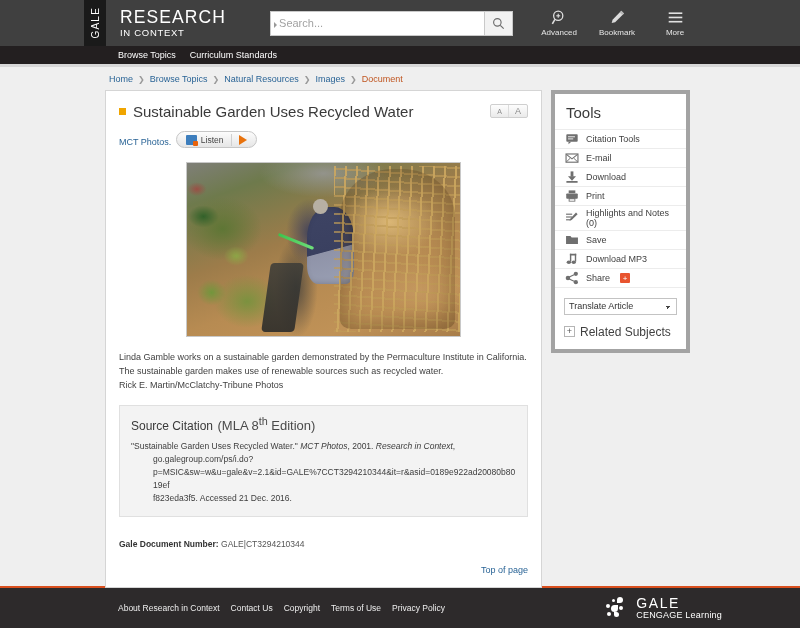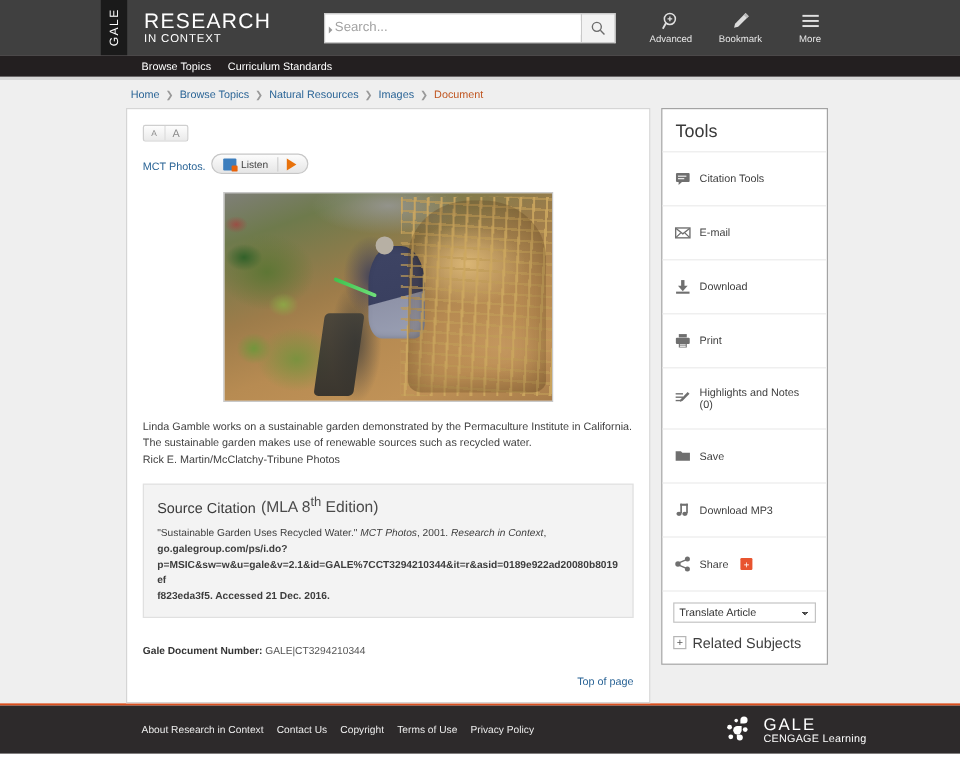--- a/index.html
+++ b/index.html
@@ -210,38 +210,38 @@
   .citation {
     margin-top: 13px; background: #f3f3f3; border: 1px solid #e0e0e0;
     padding: 9px 11px 11px 11px;
   }
   .citation h3 {
     font-size: 12px; font-weight: 400; color: #3a3a3a; display: inline;
   }
   .citation .mla { font-size: 13px; color: #4a4a4a; }
   .cit-body { font-size: 8.5px; color: #3d3d3d; line-height: 13px; margin-top: 6px; }
   .cit-body i { font-style: italic; }
-  .cit-url { display:block; word-break: break-all; font-weight: bold; }
+  .cit-url { display:block; margin-left: 22px; word-break: break-all; }
 
   .docnum { font-size: 8.5px; color: #333; margin-top: 22px; }
   .docnum b { font-weight: 700; }
   .docnum span { color:#555; }
   .top-of-page {
     display:block; text-align:right; font-size: 9px; color:#2a6496;
     text-decoration:none; margin-top: 16px;
   }
 
   
   .tools {
-    width: 139px; background: #fff; border: 1px solid #a3a3a3;
+    width: 139px; background: #fff; border: 4px solid #a3a3a3;
     padding: 8px 0 10px 0; align-self: flex-start;
   }
   .tools h2 { font-size: 15px; font-weight: 400; color: #3a3a3a; padding: 2px 0 8px 11px; }
   .tool-item {
-    display: flex; align-items: center; gap: 7px; padding: 15px 10px;
+    display: flex; align-items: center; gap: 7px; padding: 2px 10px;
     border-top: 1px solid #ececec; font-size: 9px; color: #3f3f3f; cursor: pointer;
     text-decoration: none;
   }
   .tool-item svg { flex: none; }
   .share-plus {
     background:#e8542f; color:#fff; font-size:8px; line-height:9px;
     width:10px; height:10px; display:inline-flex; align-items:center; justify-content:center;
     border-radius:1px; margin-left:3px;
   }
   .translate-row { padding: 7px 9px 4px 9px; border-top: 1px solid #ececec; }
@@ -352,20 +352,24 @@
       <span class="sep">❯</span>
       <a href="#">Images</a>
       <span class="sep">❯</span>
       <span class="cur">Document</span>
     </div>
 
     <div class="cols">
 
       <div class="article">
         <div class="title-row">
+          <h1 class="title">
+            <span class="bullet"></span>
+            <span>Sustainable Garden Uses Recycled Water</span>
+          </h1>
           <div class="fontsize">
             <button>A</button>
             <button>A</button>
           </div>
         </div>
 
         <a href="#" class="src-link">MCT Photos.</a>
 
         <div class="listen">
           <div class="seg">

